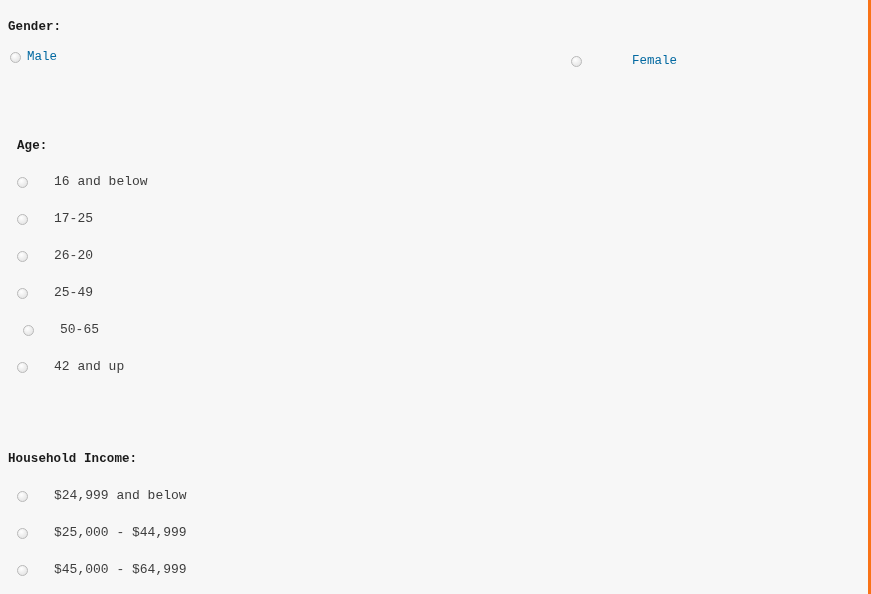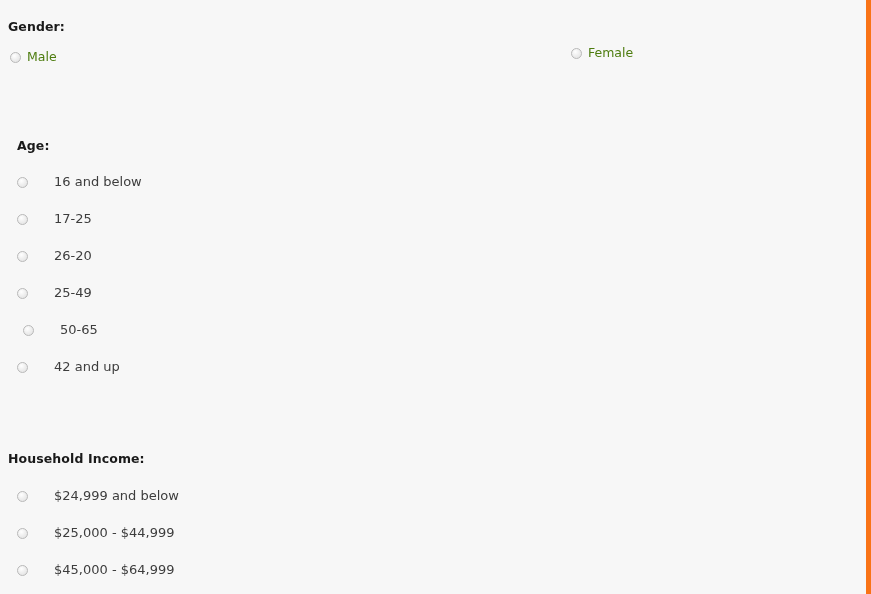--- a/index.html
+++ b/index.html
@@ -14,21 +14,22 @@
     font-family: "DejaVu Sans", "Liberation Sans", sans-serif;
     color: #333333;
     -webkit-font-smoothing: antialiased;
   }
   .page {
     position: relative;
     width: 871px;
     height: 594px;
     background: #f7f7f7;
     box-sizing: border-box;
-    border-right: 5px solid #f97316;
+    border-right: 3px solid #f97316;
+    font-family: Liberation Mono, monospace;
   }
 
   
   .section-heading {
     font-size: 12.5px;
     font-weight: bold;
     color: #1a1a1a;
     letter-spacing: 0.1px;
     line-height: 14px;
   }
@@ -52,34 +53,34 @@
   }
   .radio-label {
     color: #3a3a3a;
     line-height: 14px;
   }
 
   
   .gender-row .radio-label {
     font-size: 12.5px;
     margin-left: 6px;
-    color: #4d7c0f;
+    color: #0369a1;
   }
 
   
   .list-row .radio-label {
     font-size: 13px;
     margin-left: 26px;
     color: #3d3d3d;
   }
 
   
   #gender-heading   { position: absolute; left: 8px;  top: 20px; }
   #gender-male      { left: 10px;  top: 50px; }
-  #gender-female    { left: 571px; top: 46px; }
+  #gender-female    { left: 571px; top: 54px; gap: 44px; }
 
   #age-heading      { position: absolute; left: 17px;  top: 139px; }
   #age-opt-0        { left: 17px; top: 175px; }
   #age-opt-1        { left: 17px; top: 212px; }
   #age-opt-2        { left: 17px; top: 249px; }
   #age-opt-3        { left: 17px; top: 286px; }
   #age-opt-4        { left: 23px; top: 323px; }
   #age-opt-5        { left: 17px; top: 360px; }
 
   #income-heading   { position: absolute; left: 8px;  top: 452px; }

